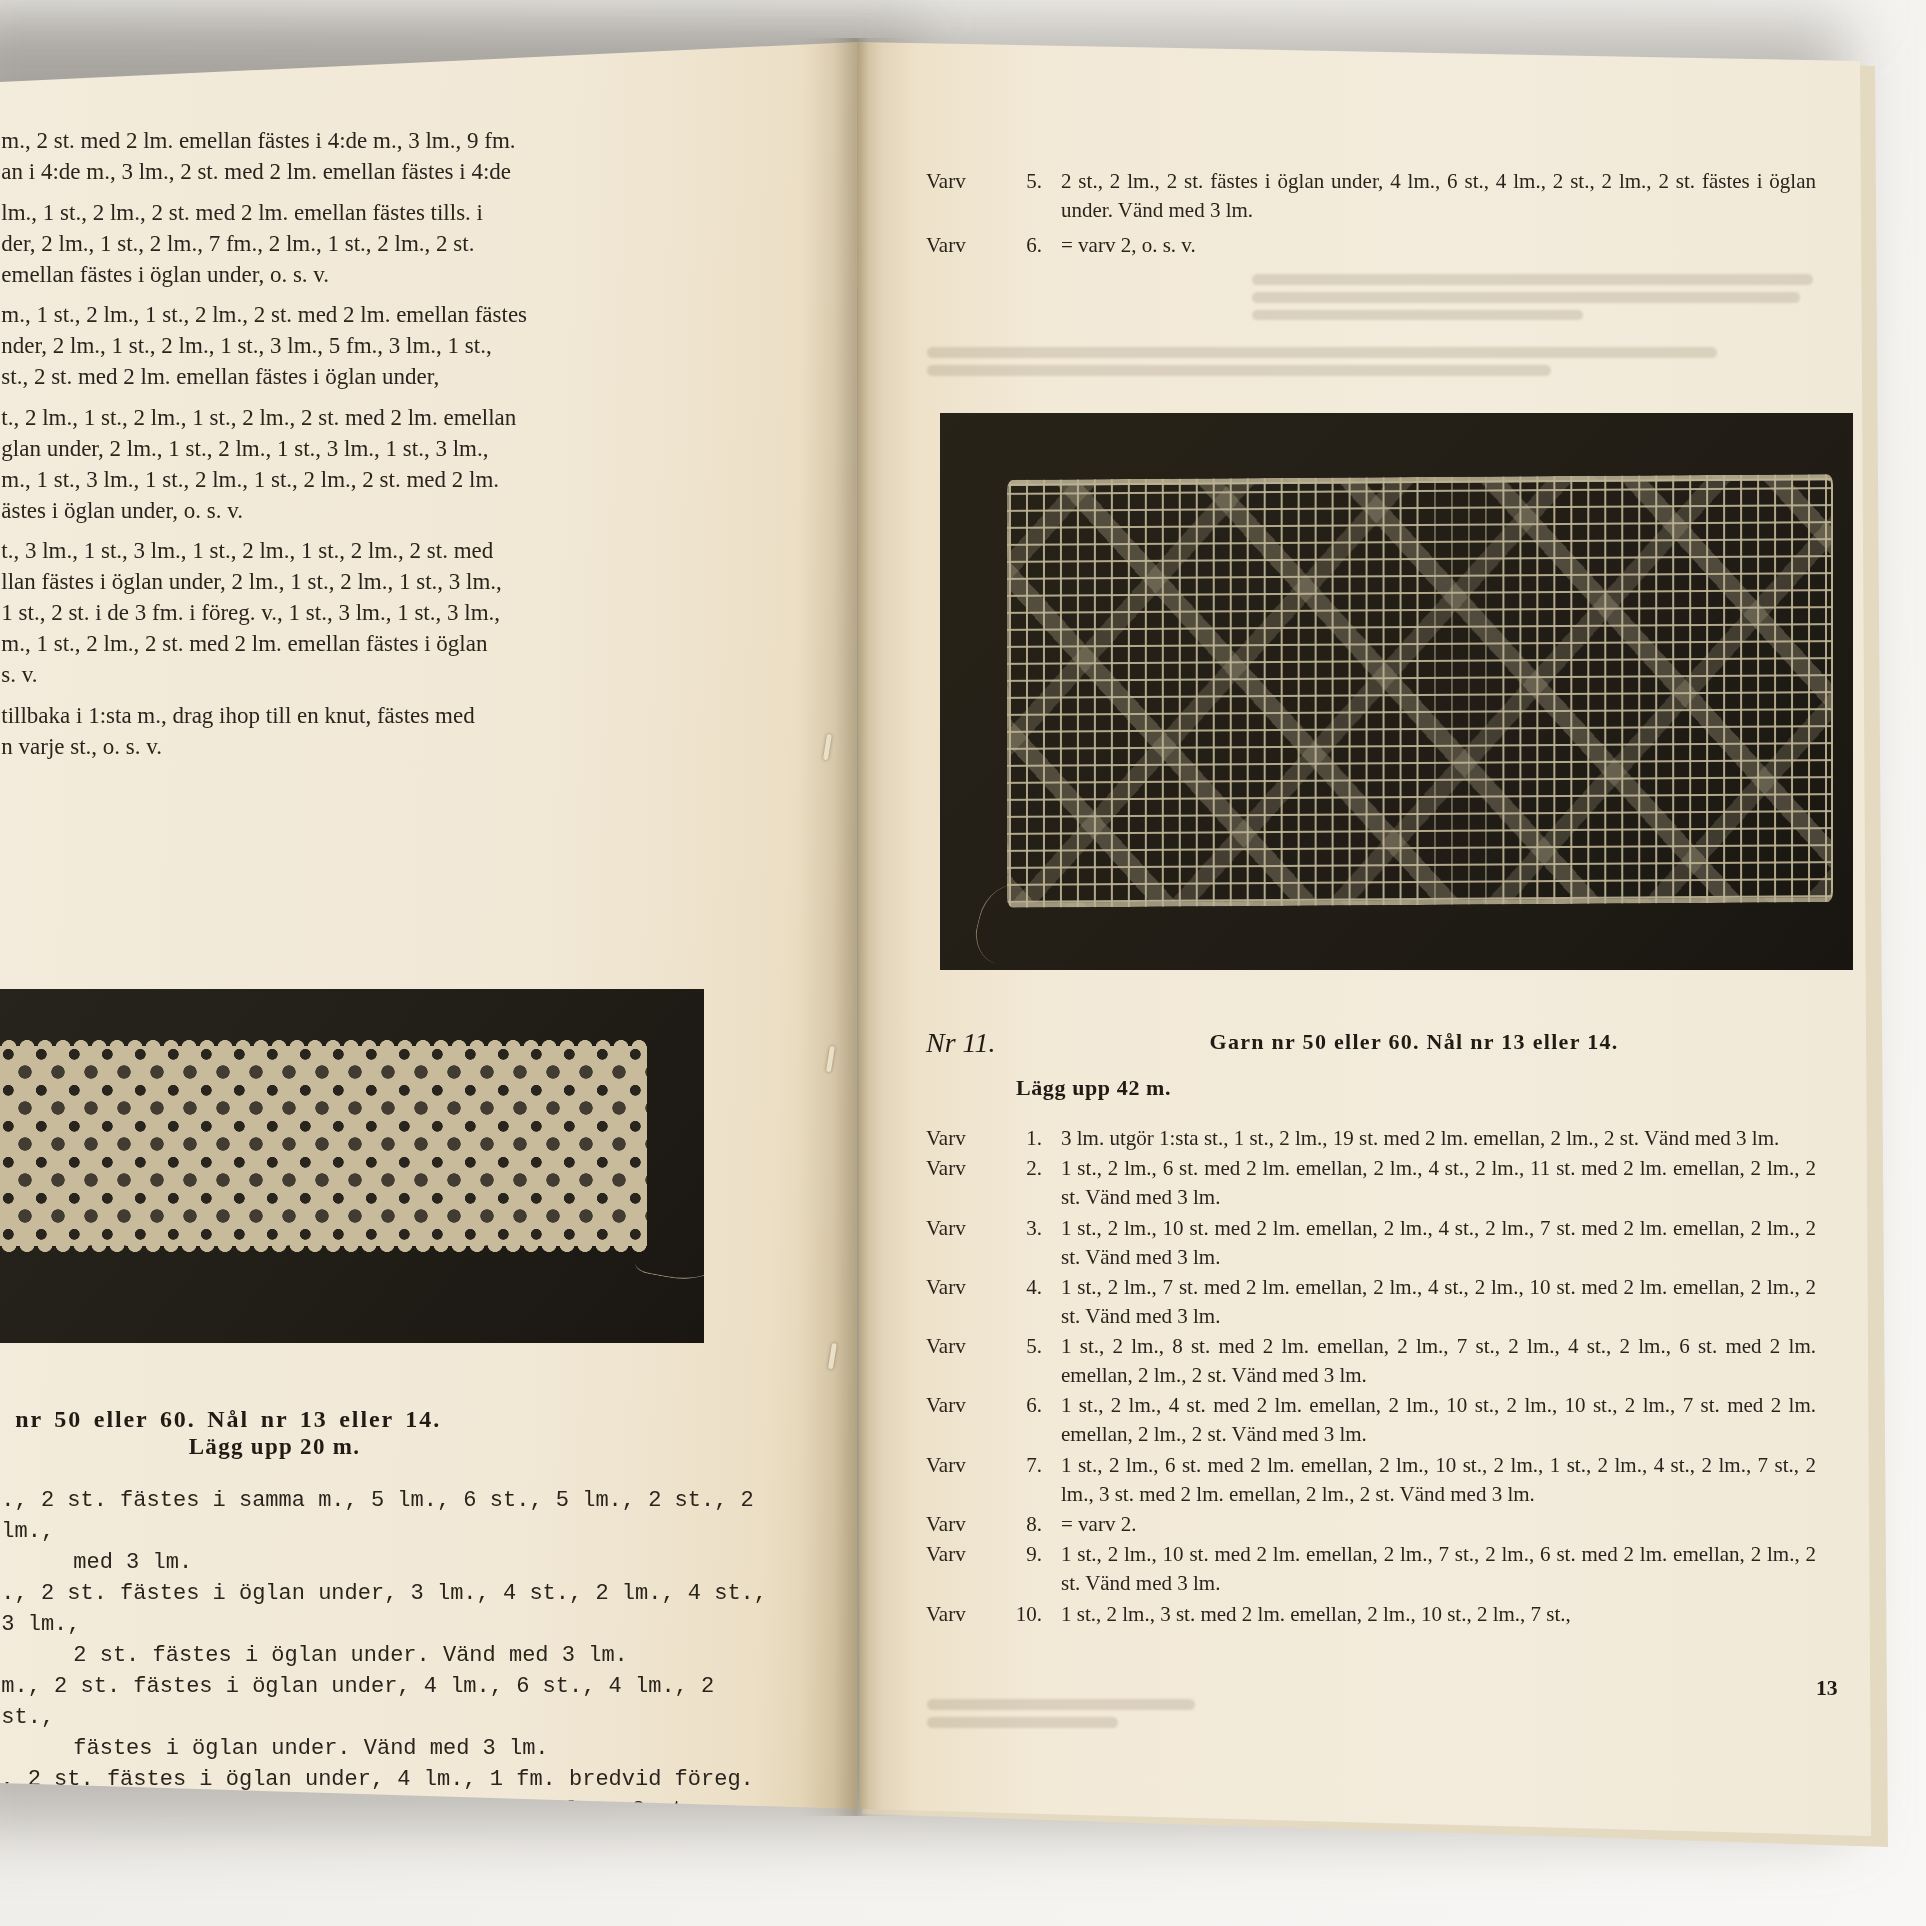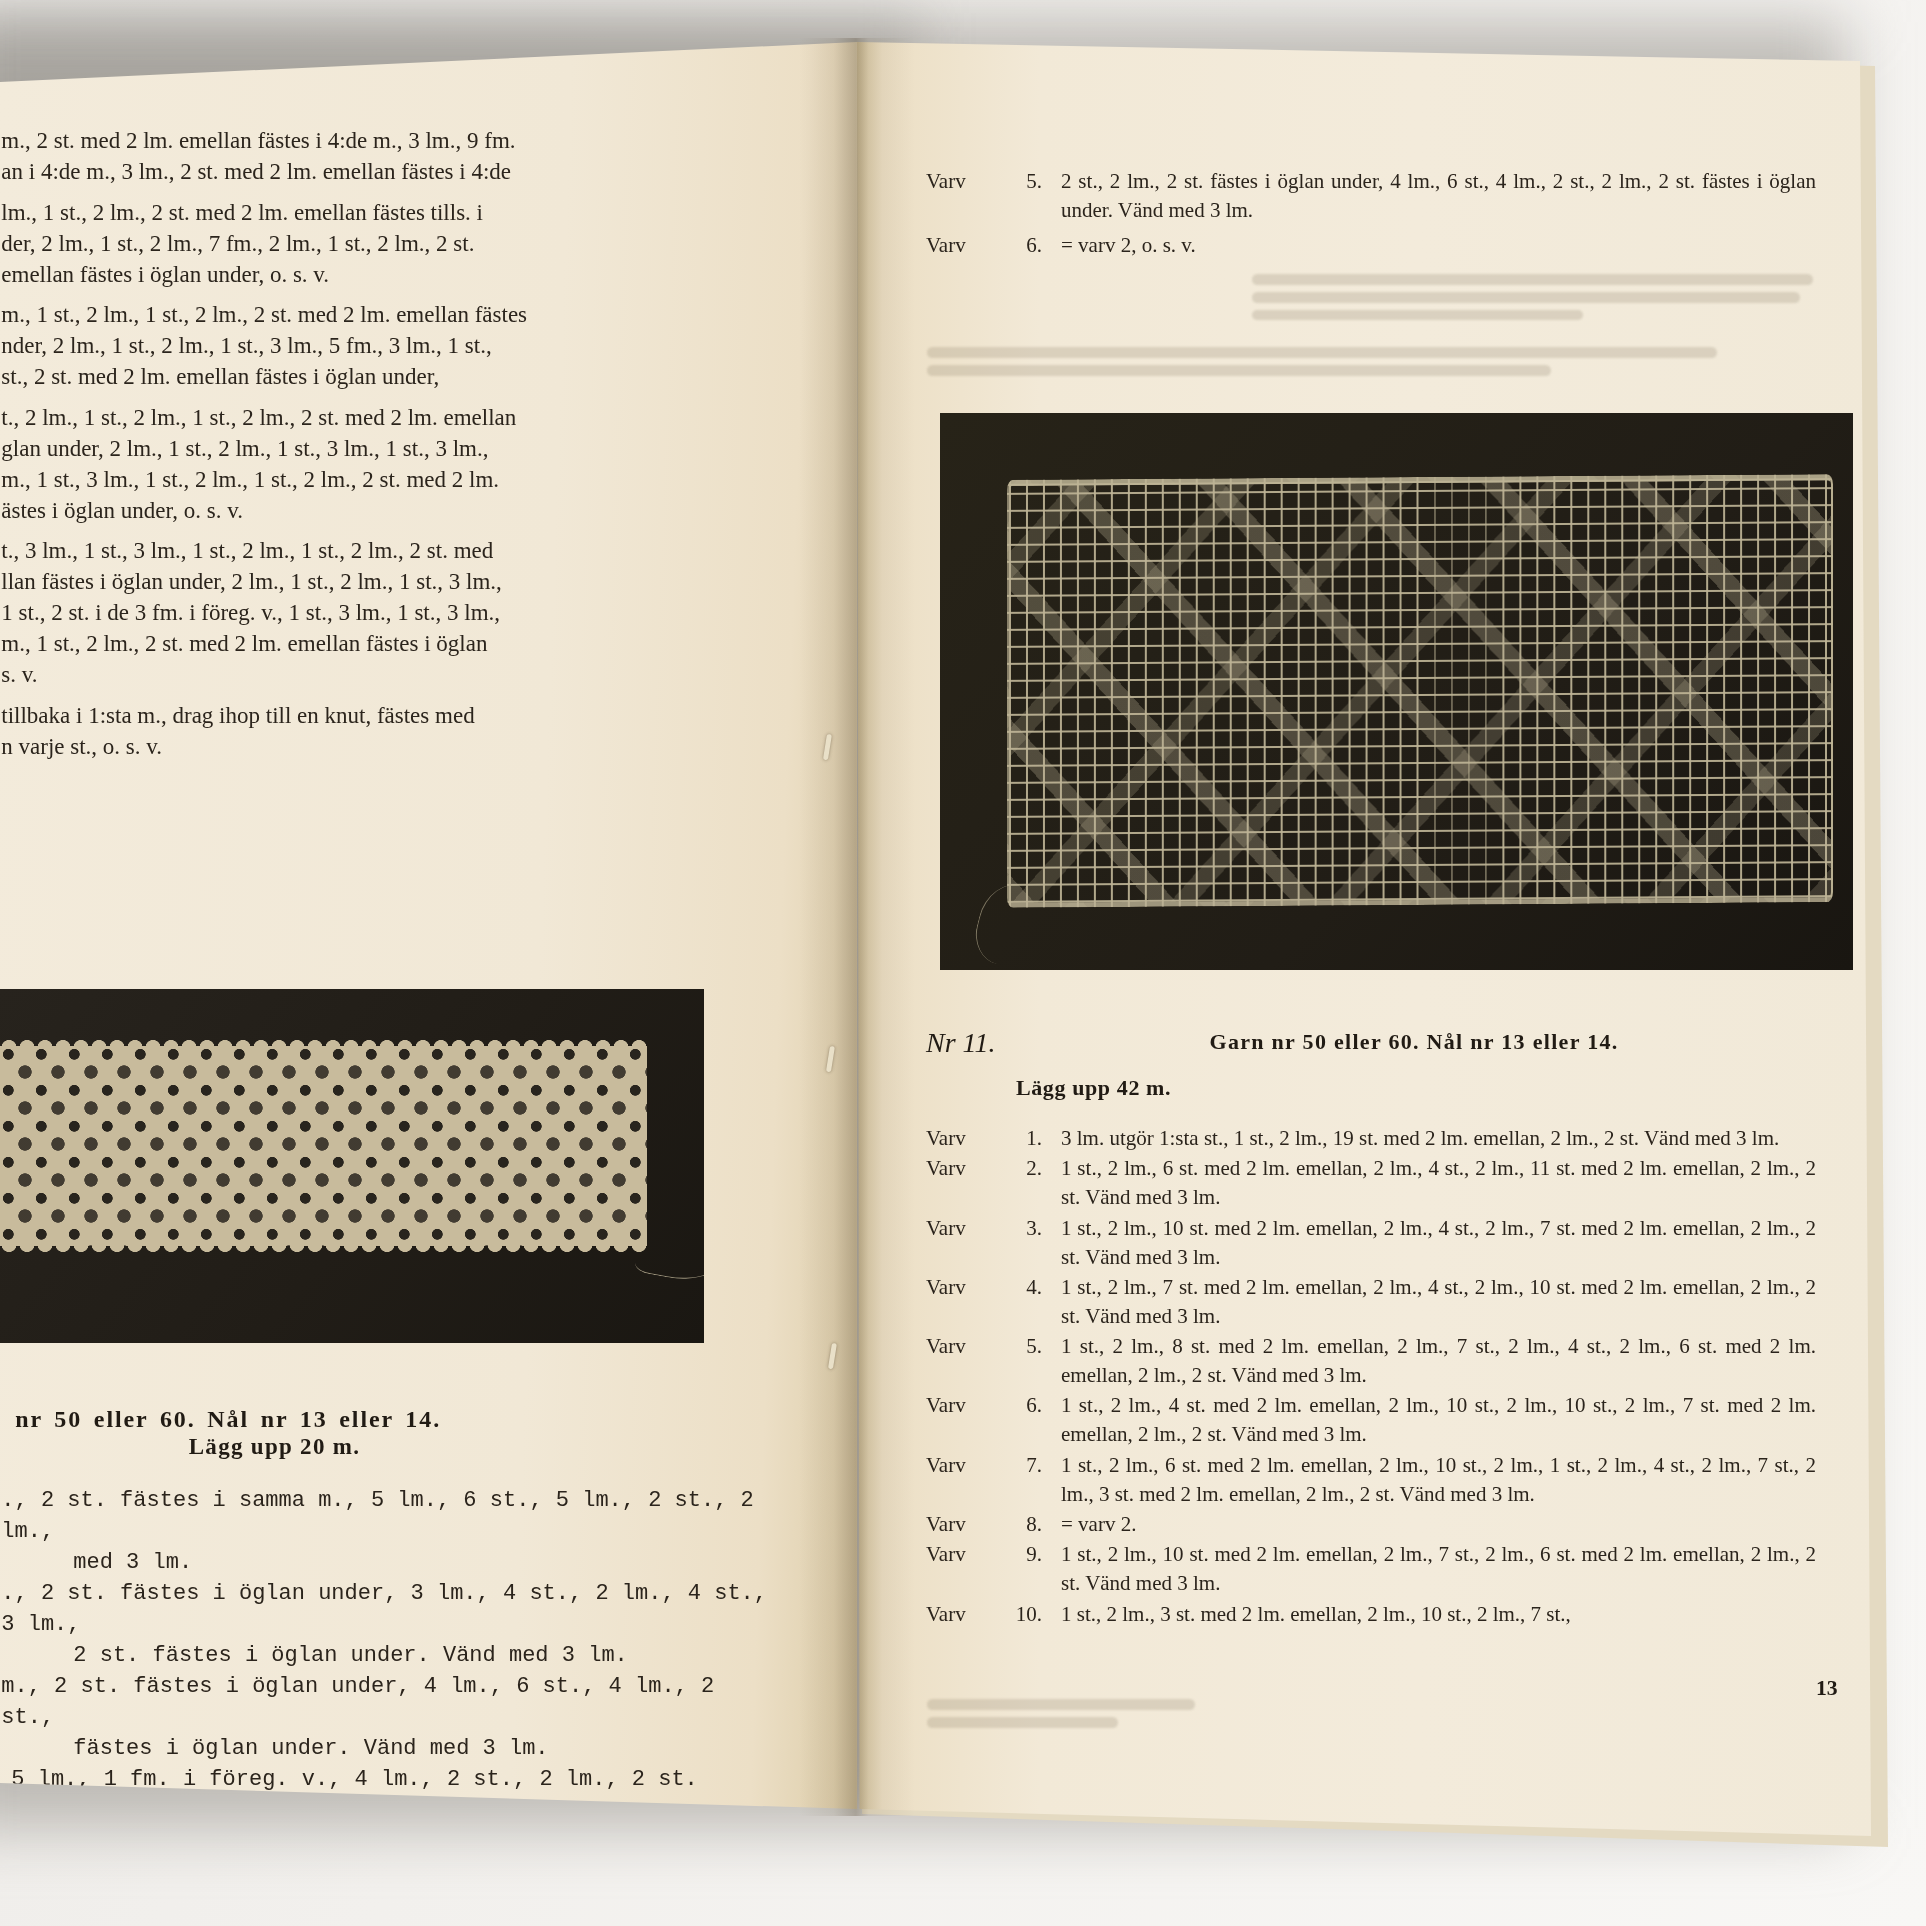--- a/index.html
+++ b/index.html
@@ -139,20 +139,21 @@
     <div class="lp-heading">nr 50 eller 60. Nål nr 13 eller 14.</div>
     <div class="lp-sub">Lägg upp 20 m.</div>
 
     <div class="lp-instr">
       <div>., 2 st. fästes i samma m., 5 lm., 6 st., 5 lm., 2 st., 2 lm.,</div>
       <div class="i75">med 3 lm.</div>
       <div>., 2 st. fästes i öglan under, 3 lm., 4 st., 2 lm., 4 st., 3 lm.,</div>
       <div class="i75">2 st. fästes i öglan under. Vänd med 3 lm.</div>
       <div>m., 2 st. fästes i öglan under, 4 lm., 6 st., 4 lm., 2 st.,</div>
       <div class="i75">fästes i öglan under. Vänd med 3 lm.</div>
+      <div>, 2 st. fästes i öglan under, 4 lm., 1 fm. bredvid föreg.</div>
       <div class="i40">5 lm., 1 fm. i föreg. v., 4 lm., 2 st., 2 lm., 2 st. fästes</div>
       <div>der. Vänd med 3 lm.</div>
     </div>
   </div>
 
   <div class="page-right">
 
     <div class="rp-top">
       <div class="vrow">
         <span class="vw">Varv</span>

